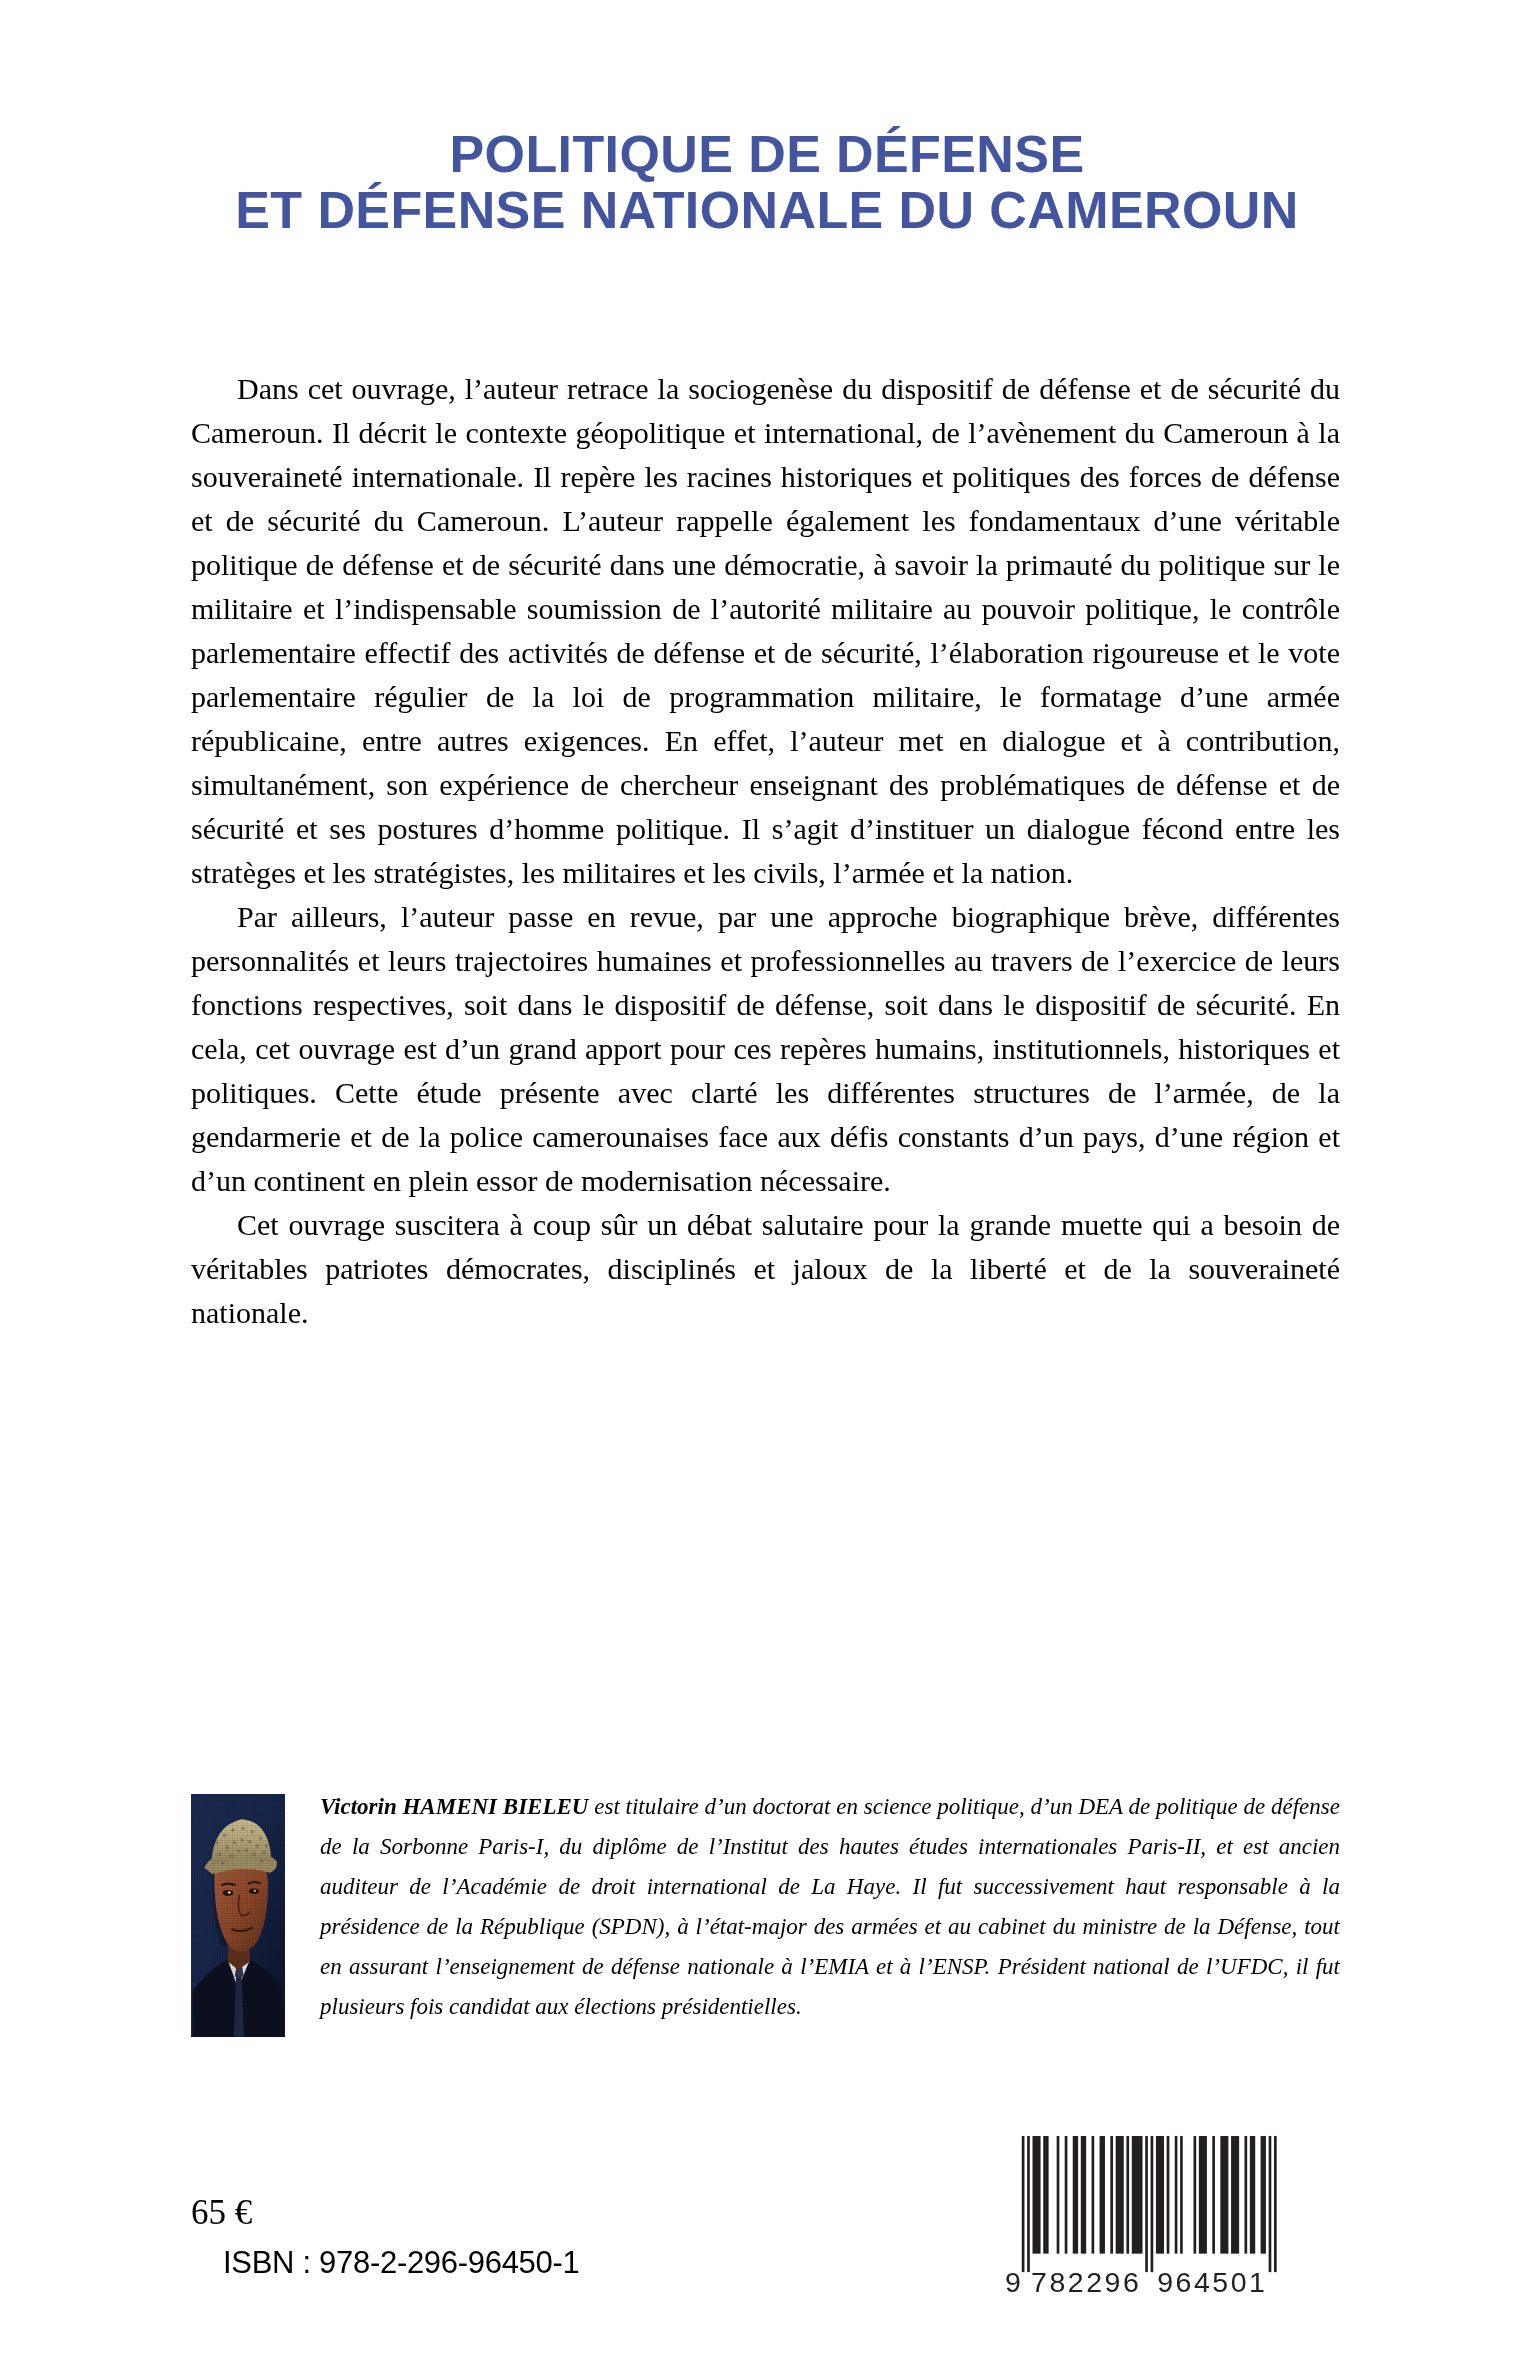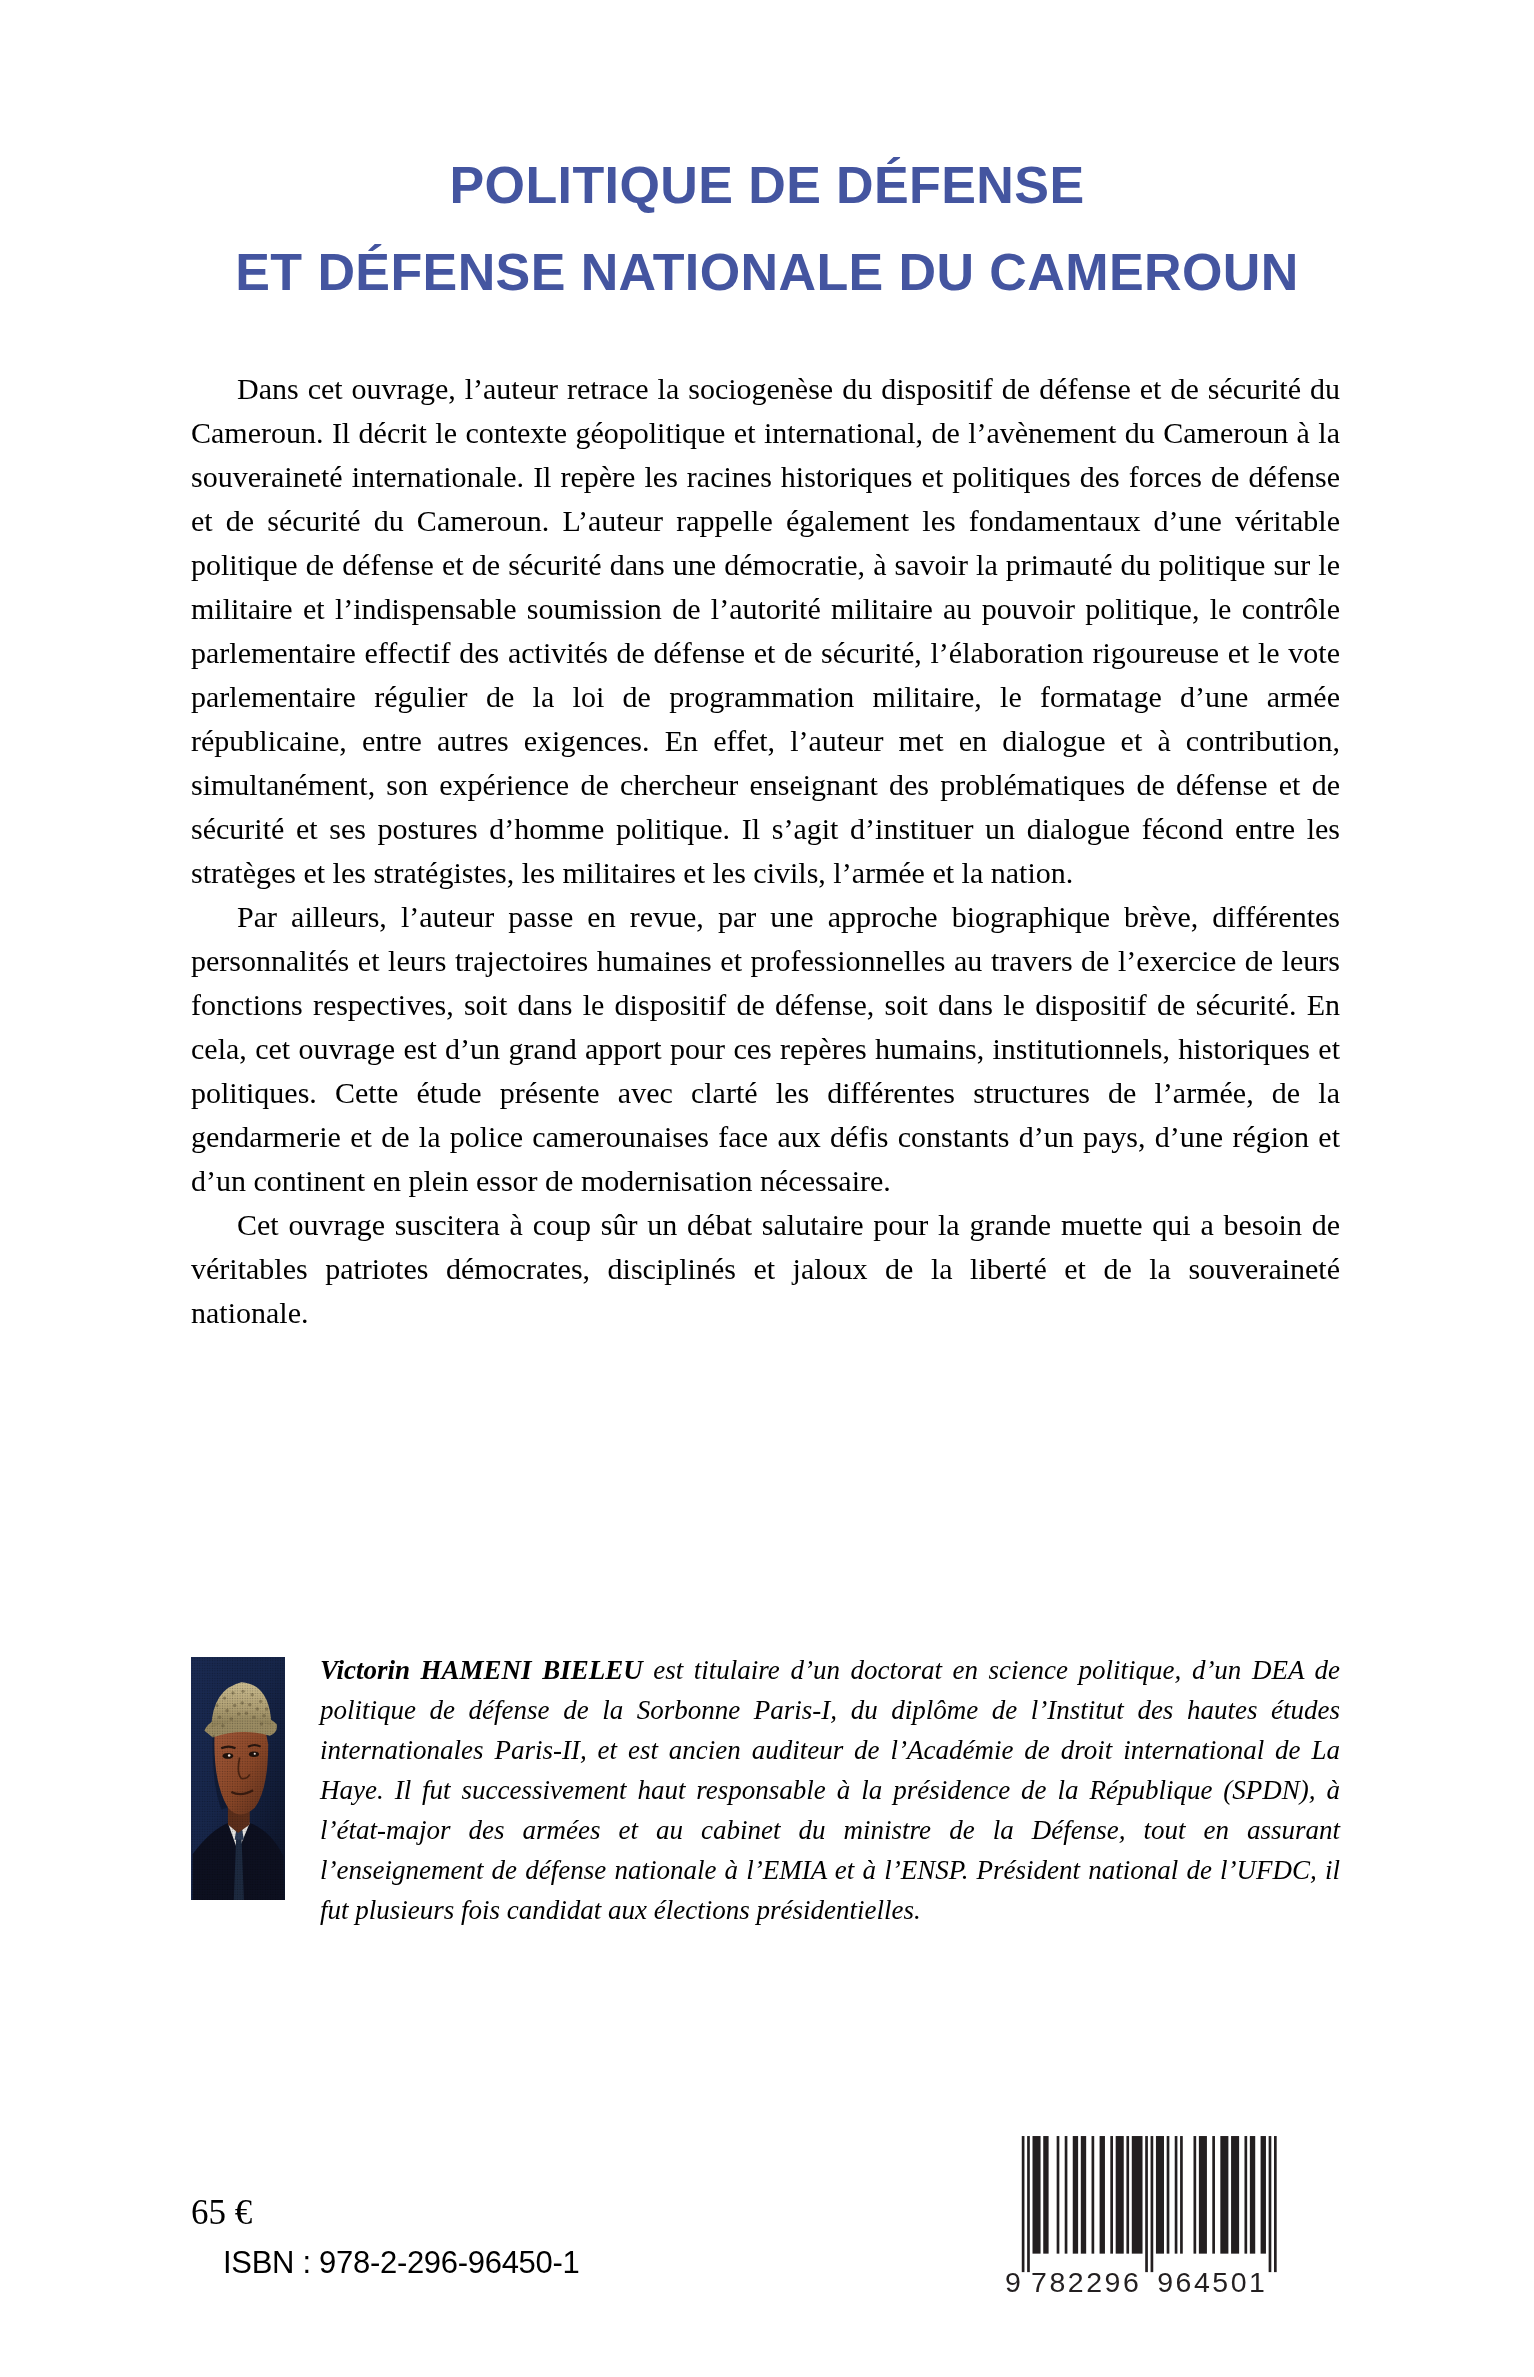--- a/index.html
+++ b/index.html
@@ -30,21 +30,20 @@
     text-align: center;
   }
   .title-line {
     font-family: "Liberation Sans", "DejaVu Sans", sans-serif;
     font-weight: bold;
     color: #4455a0;
     font-size: 52px;
     line-height: 1.08;
     letter-spacing: 0.4px;
     white-space: nowrap;
-    margin-top: 31px;
   }
   .title-line.l2 {
     font-size: 52px;
   }
 
   
   .blurb {
     position: absolute;
     left: 191px;
     top: 367px;
@@ -58,24 +57,24 @@
   .blurb p {
     margin: 0;
     text-indent: 46px;
   }
   .blurb p:last-child { margin-bottom: 0; }
 
   
   .bio-wrap {
     position: absolute;
     left: 191px;
-    top: 1650px;
+    top: 1787px;
     width: 1149px;
     font-style: italic;
-    font-size: 27px;
+    font-size: 23px;
     line-height: 40px;
     text-align: justify;
     text-justify: inter-word;
     color: #000000;
   }
   .bio-photo {
     float: left;
     width: 94px;
     height: 243px;
     margin: 6.7px 35px 3.4px 0;

